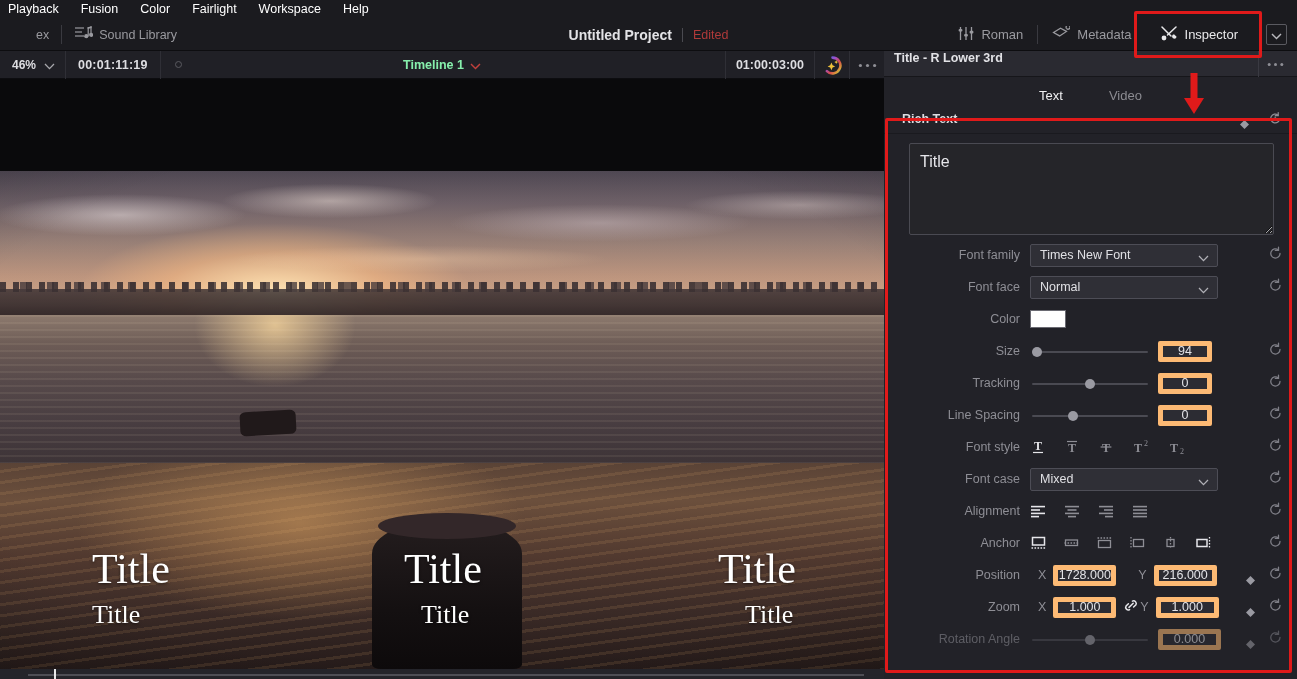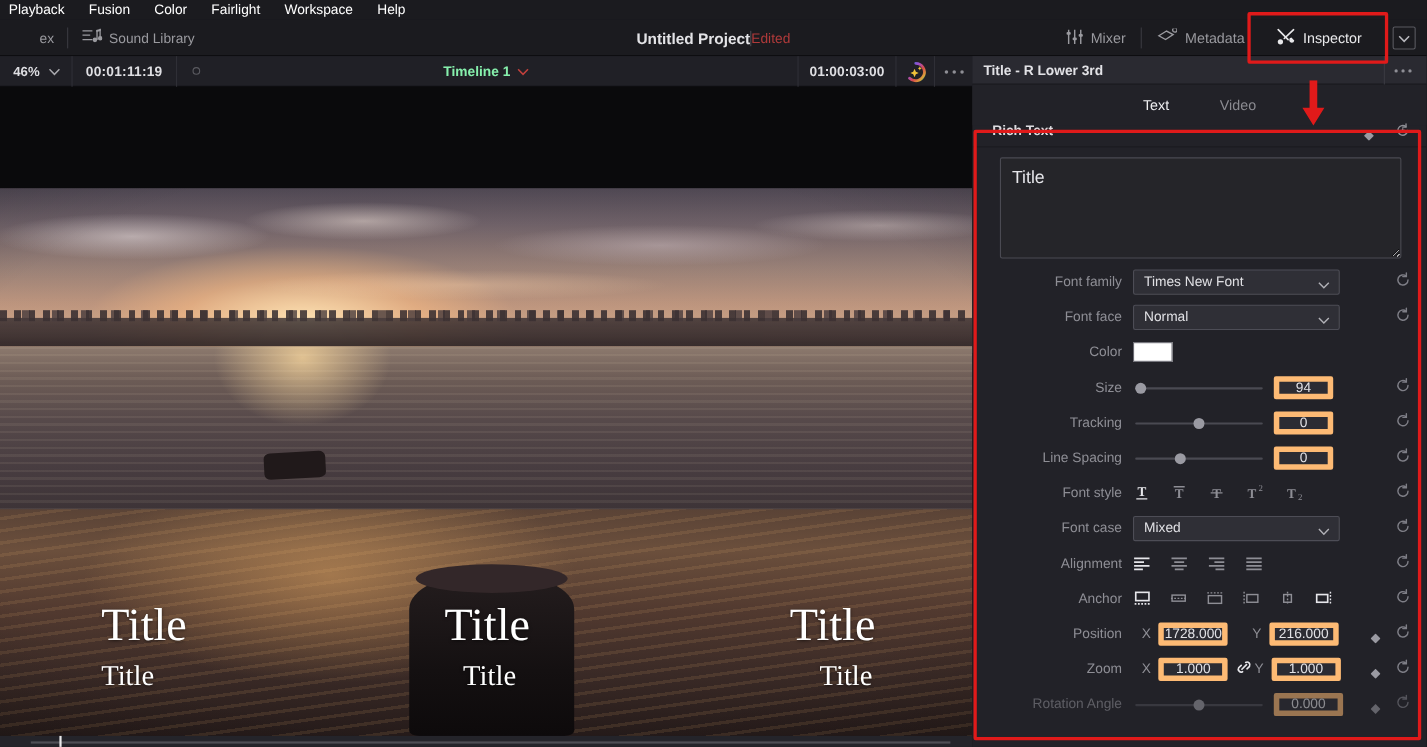--- a/index.html
+++ b/index.html
@@ -31,21 +31,21 @@
     border-bottom: 1px solid #0d0d10;
   }
   .tb-left { position: absolute; left: 0; top: 0; height: 33px; display: flex; align-items: center; padding-left: 34px; }
   .tb-ex { font-size: 12.5px; color: #9a9a9f; padding-left: 2px; }
   .tb-sep { width: 1px; height: 19px; background: #3a3a40; margin: 0 12px; }
   .tb-soundlib { display: flex; align-items: center; gap: 6px; }
   .tb-soundlib .lbl { font-size: 12.5px; color: #9a9a9f; }
 
   .tb-title {
     position: absolute; left: 0; top: 0; width: 1297px; height: 33px;
-    display: flex; align-items: center; justify-content: center; 
+    display: flex; align-items: center; justify-content: center; gap: 10px;
     pointer-events: none;
   }
   .tb-title .proj { font-size: 14px; font-weight: bold; color: #e3e3e6; }
   .tb-title .divider { width: 1px; height: 14px; background: #4a4a50; }
   .tb-title .edited { font-size: 12.5px; color: #b03a3a; }
 
   .tb-right {
     position: absolute; right: 0; top: 0; height: 33px;
     display: flex; align-items: center;
   }
@@ -195,21 +195,21 @@
   }
 
   
   .inspector {
     position: absolute; left: 884px; top: 51px; width: 413px; height: 628px;
     background: #222228;
   }
   .insp-header {
     position: absolute; left: 0; top: 0; width: 413px; height: 26px;
     background: #2a2a31; border-bottom: 1px solid #16161a;
-    display: flex; align-items: center;
+    display: flex; align-items: flex-start;
   }
   .insp-header .name {
     font-size: 12.5px; font-weight: bold; color: #e2e2e6; padding-left: 10px;
   }
   .insp-header .dots {
     position: absolute; right: 8px; top: 0; height: 26px; width: 28px;
     display: flex; align-items: center; justify-content: center;
   }
   .insp-header .hsep { position:absolute; right:38px; top:0; width:1px; height:26px; background:#3a3a42; }
 
@@ -352,21 +352,21 @@
                 <line x1="8" y1="1" x2="8" y2="14"></line>
                 <line x1="13.5" y1="1" x2="13.5" y2="14"></line>
             </g>
             <g fill="#9a9a9f">
               <rect x="0.6" y="3" width="3.8" height="2.6" rx="1"></rect>
               <rect x="6.1" y="8" width="3.8" height="2.6" rx="1"></rect>
               <rect x="11.6" y="4.8" width="3.8" height="2.6" rx="1"></rect>
             </g>
           </svg>
         </span>
-        <span>Mixer</span>
+        <span>Roman</span>
       </div>
       <div class="tb-vsep"></div>
       <div class="tb-btn">
         <span>
           <svg width="18" height="15" viewBox="0 0 18 15">
             <g fill="none" stroke="#9a9a9f" stroke-width="1.25">
               <path d="M1.5 6.5 L8.5 2.2 L14.5 5.4 L7.6 9.9 Z"></path>
               <path d="M14.6 2.6 a2 2 0 1 1 0.1 0.1"></path>
             </g>
           </svg>

